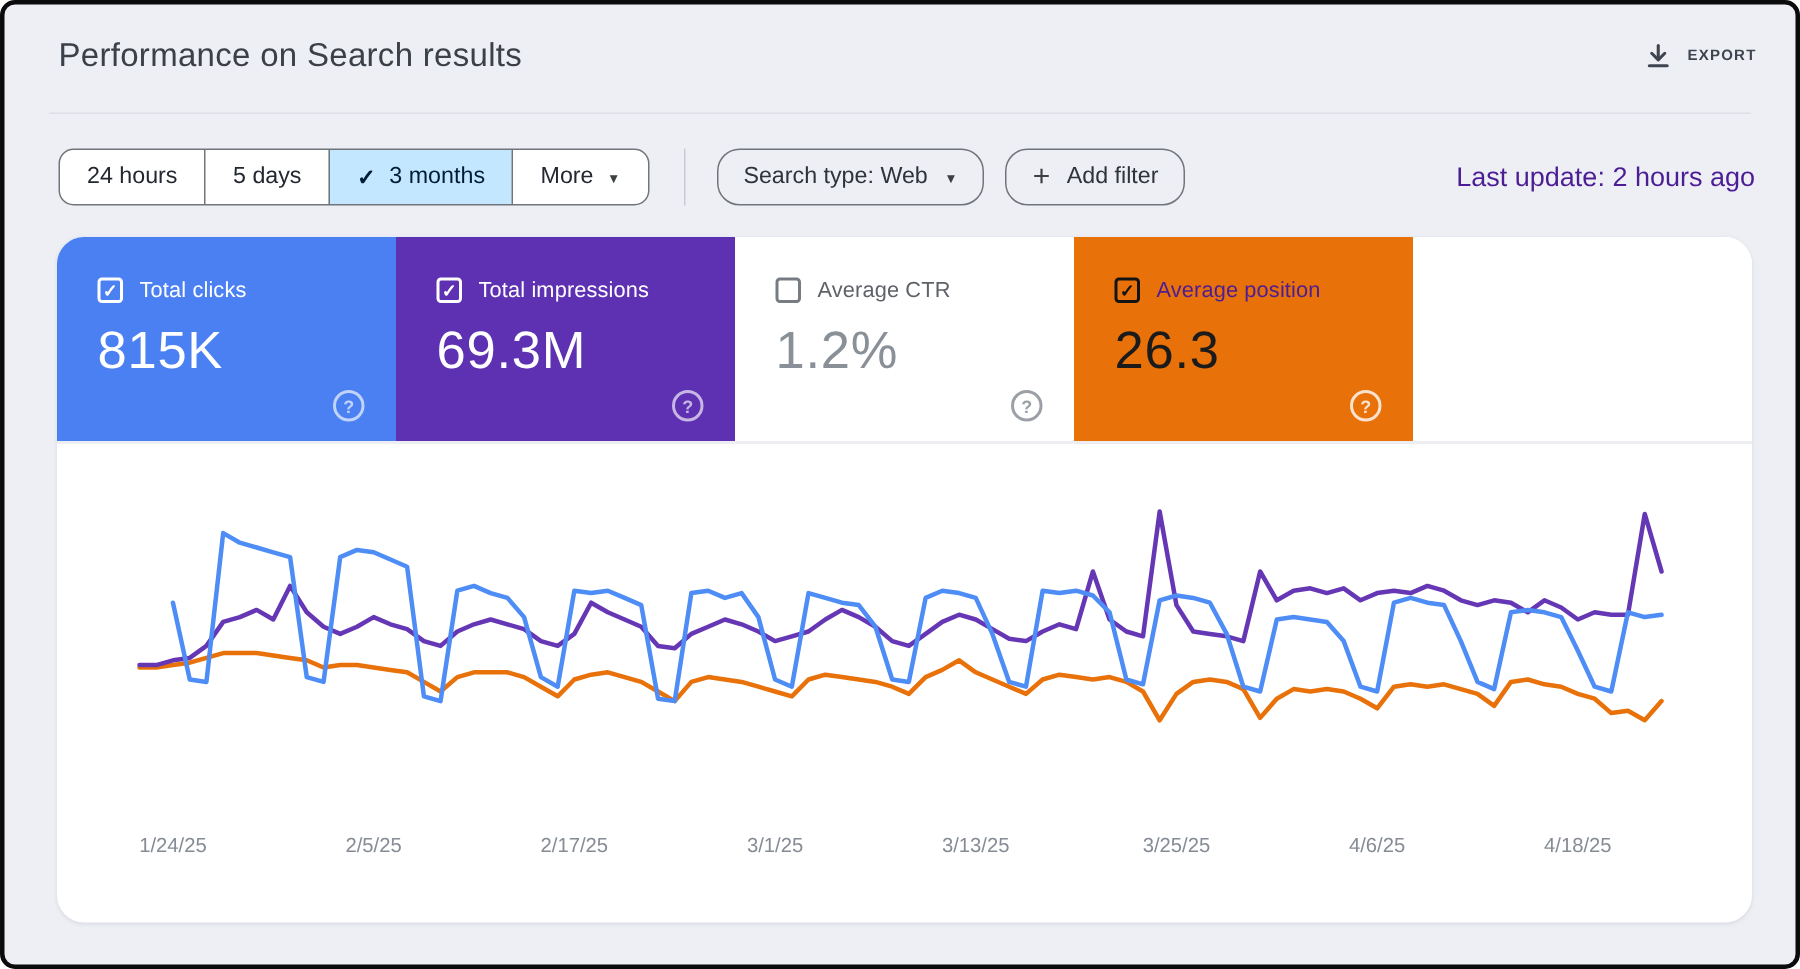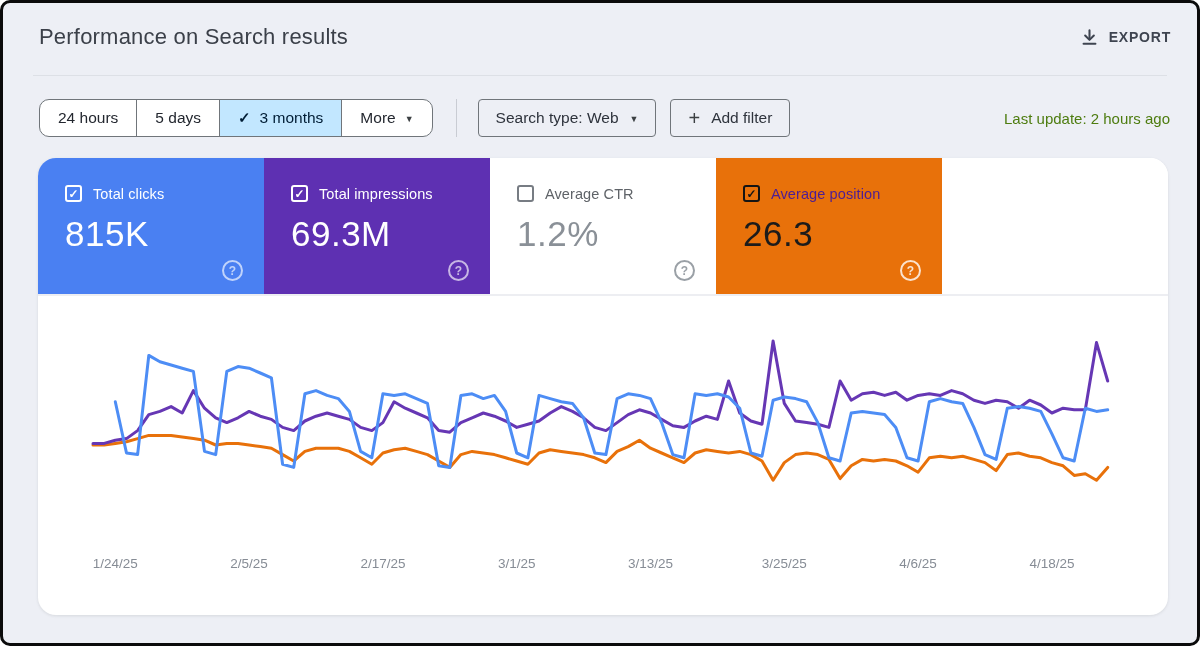--- a/index.html
+++ b/index.html
@@ -14,21 +14,21 @@
 
   
   .title{
     position:absolute; left:36px; top:21px;
     font-size:22px; font-weight:500; color:#3b4049; letter-spacing:.2px;
   }
   .export{
     position:absolute; right:26px; top:21px; height:26px;
     display:flex; align-items:center; gap:10px;
     background:none; border:none; cursor:pointer;
-    font-family:inherit; font-size:14px; font-weight:600; letter-spacing:.8px;
+    font-family:inherit; font-size:10px; font-weight:600; letter-spacing:.8px;
     color:#3e4450;
   }
   .header-divider{
     position:absolute; left:30px; right:30px; top:72px; height:1px; background:#dde0e6;
   }
 
   
   .toolbar{
     position:absolute; left:36px; right:27px; top:96px; height:38px;
     display:flex; align-items:center;
@@ -42,26 +42,26 @@
     background:none; border:none; border-left:1px solid #70757a; cursor:pointer;
     font-family:inherit; font-size:15.5px; color:#23272f; white-space:nowrap;
   }
   .seg:first-child{ border-left:none; }
   .seg.selected{ background:#c2e7ff; color:#001d35; font-weight:500; }
   .seg .check{ font-size:15px; font-weight:700; }
   .dropdown-arrow{ font-size:9px; color:#3c4043; transform:translateY(1px); }
   .vdivider{ width:1px; height:38px; background:#c9ccd3; margin:0 21px 0 23px; }
   .chip{
     display:flex; align-items:center; gap:11px; height:38px; padding:0 17px;
-    background:transparent; border:1px solid #70757a; border-radius:4px; cursor:pointer;
+    background:transparent; border:1px solid #70757a; border-radius:15px; cursor:pointer;
     font-family:inherit; font-size:15.5px; color:#2e333c; white-space:nowrap;
   }
   .chip + .chip{ margin-left:14px; }
   .plus{ font-size:20px; font-weight:400; color:#3c4043; line-height:1; }
-  .last-update{ margin-left:auto; font-size:15px; color:#4d7c0f; }
+  .last-update{ margin-left:auto; font-size:18px; color:#4c1d95; }
 
   
   .panel{
     position:absolute; left:35px; top:155px; width:1130px; height:457px;
     background:#fff; border-radius:18px; overflow:hidden;
     box-shadow:0 1px 3px rgba(60,64,67,.12);
   }
   .cards{ display:flex; height:138px; border-bottom:2px solid #edeef2; }
   .metric-card{ width:226px; position:relative; padding:27px 22px 0 27px; cursor:pointer; }
   .card-filler{ flex:1; background:#fff; }

